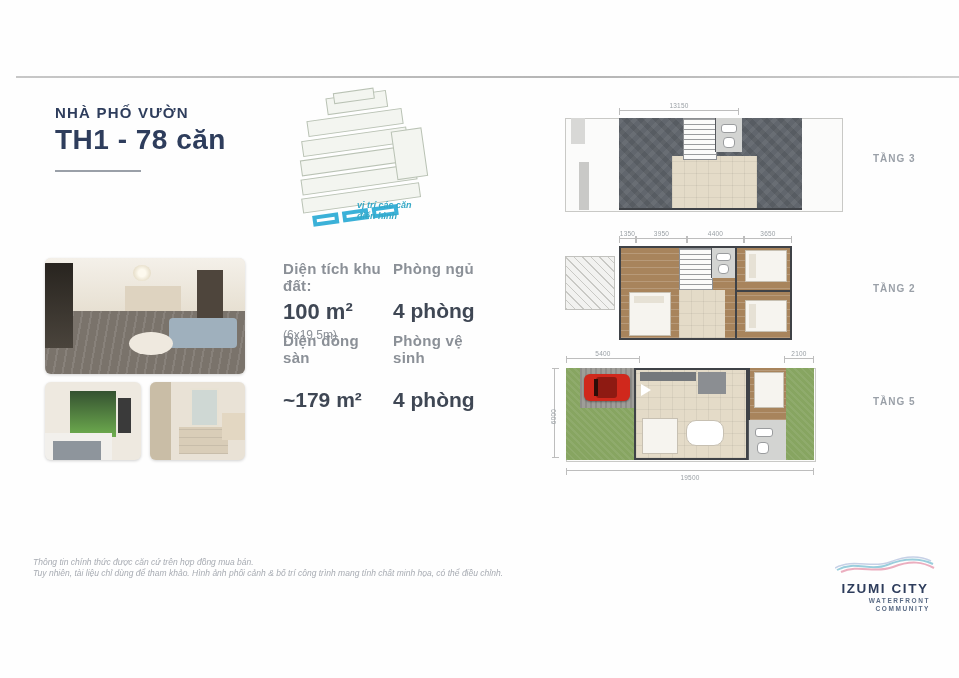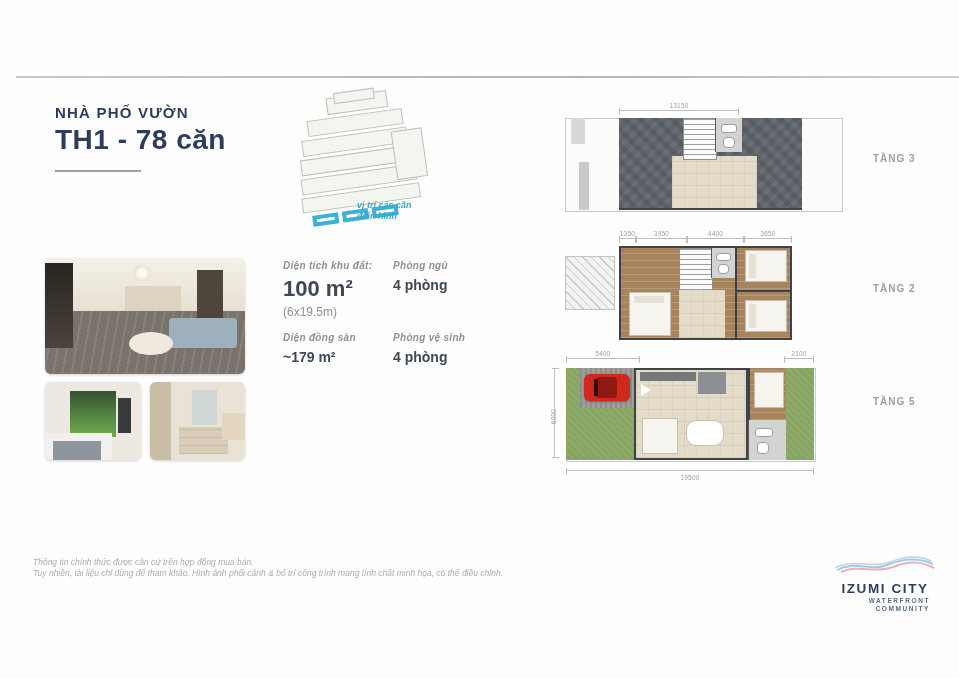--- a/index.html
+++ b/index.html
@@ -27,23 +27,23 @@
   #photo-dresser{left:150px;top:382px;width:95px;height:78px;background:#e9e2d6;}
   .ph{position:absolute;}
 
   
   #sitemap{left:283px;top:86px;width:165px;height:150px;}
   #sitemap-caption{position:absolute;left:357px;top:200px;color:#35a8c6;
                    font-size:9px;line-height:11px;font-style:italic;font-weight:600;}
 
   
   #specs{position:absolute;left:283px;top:260px;width:210px;color:#3f4754;}
-  .spec-label{font-size:10px;font-weight:600;color:#8b9097;letter-spacing:.3px;font-style:italic;}
+  .spec-label{font-size:15px;font-weight:600;color:#8b9097;letter-spacing:.3px;}
   .spec-big{font-size:22px;font-weight:600;margin-top:5px;}
-  .spec-mid{font-size:14px;font-weight:600;margin-top:6px;}
+  .spec-mid{font-size:21px;font-weight:600;margin-top:22px;}
   .spec-note{font-size:12px;color:#8b9097;margin-top:3px;}
   .spec-col-l{position:absolute;left:0;width:105px;}
   .spec-col-r{position:absolute;left:110px;width:100px;}
 
   
   .plan{position:absolute;}
   .floor-label{position:absolute;left:873px;font-size:10px;font-weight:700;
                letter-spacing:1px;color:#9aa0a8;}
   .dim{position:absolute;border-top:1px solid #bdbdbd;height:0;}
   .dim:before,.dim:after{content:"";position:absolute;top:-3px;width:1px;height:7px;background:#bdbdbd;}

